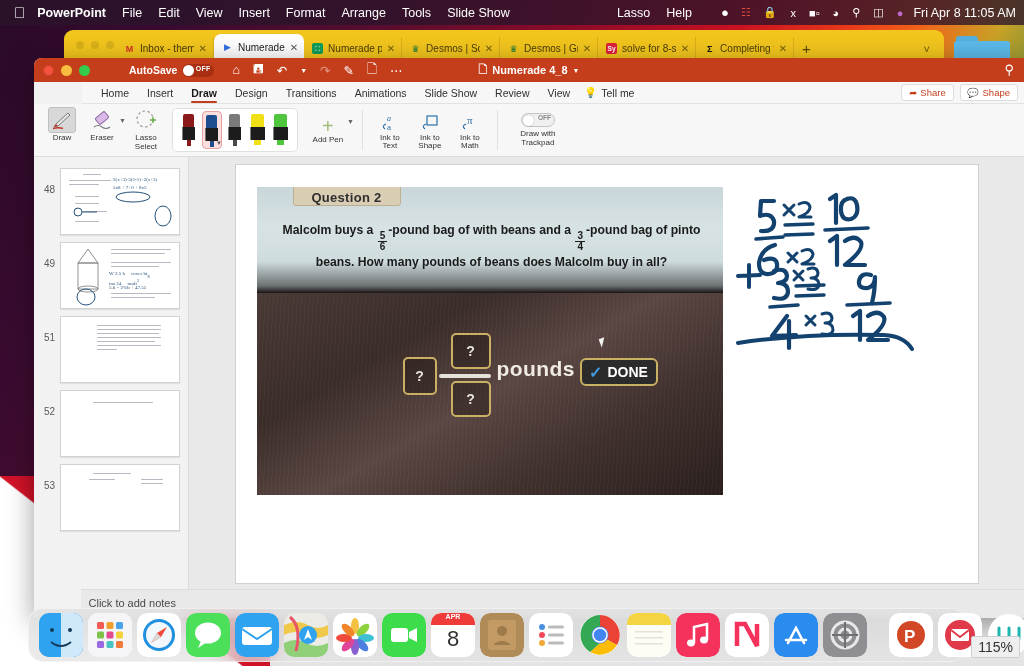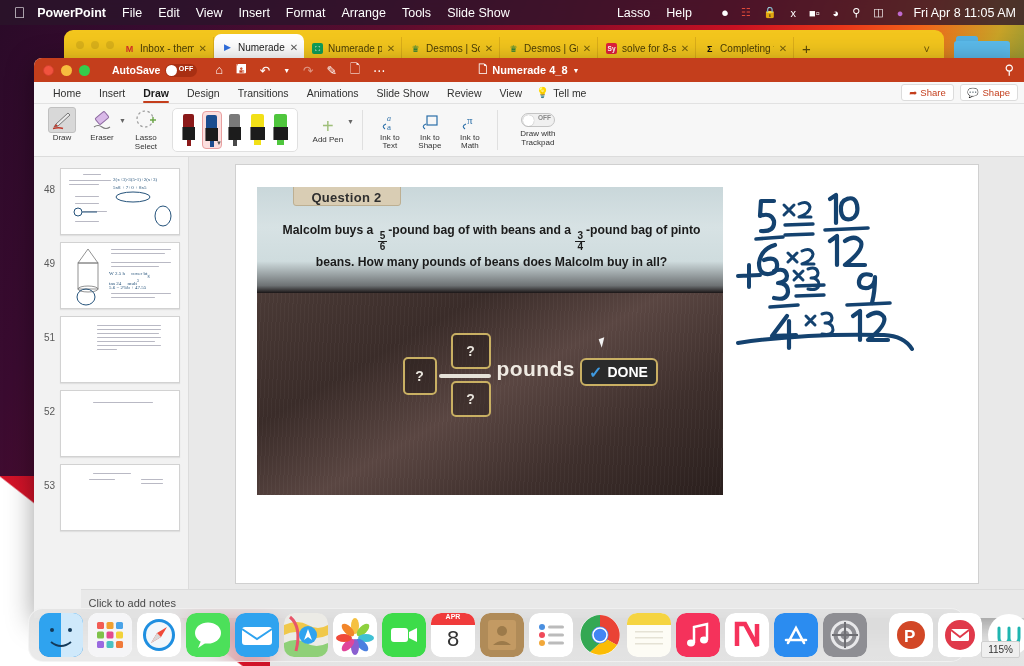--- a/index.html
+++ b/index.html
@@ -96,35 +96,35 @@
   #ppt-titlebar {
     height:24px; background:#c43e1c; display:flex; align-items:center;
     color:#fff; font-size:11px; position:relative;
   }
   #ppt-dots { display:flex; gap:7px; padding-left:9px;}
   #ppt-dots i { width:11px;height:11px;border-radius:50%;display:block;}
   #ppt-dots .r{background:#f1533f;border:.5px solid #d0402f;}
   #ppt-dots .y{background:#f7bd3e;}
   #ppt-dots .g{background:#35cc4b;}
   #autosave {
-    display:flex;align-items:center;gap:5px;margin-left:22px;font-size:10.5px;font-weight:600;
+    display:flex;align-items:center;gap:5px;margin-left:39px;font-size:10.5px;font-weight:600;
   }
   .toggle-pill{width:32px;height:13px;border-radius:7px;background:#a82f12;position:relative;display:inline-block;}
   .toggle-pill::after{content:"";position:absolute;left:1px;top:1px;width:11px;height:11px;border-radius:50%;background:#fff;}
   .toggle-pill .off{position:absolute;right:4px;top:1px;font-size:7px;color:#fff;font-weight:700;letter-spacing:.2px;}
   #tb-icons{display:flex;align-items:center;gap:13px;margin-left:18px;font-size:12.5px;}
   #ppt-docname{
     position:absolute;left:0;right:0;text-align:center;font-size:11px;font-weight:600;
     display:flex;align-items:center;justify-content:center;gap:5px;pointer-events:none;
   }
   #ppt-search{position:absolute;right:10px;top:4px;font-size:13px;}
 
   #ppt-ribbonbar{
     height:22px;background:#f7f7f7;border-bottom:1px solid #e2e2e2;
-    display:flex;align-items:center;padding-left:10px;position:relative;
+    display:flex;align-items:center;padding-left:10px;position:relative;margin-left:48px;
   }
   .rtab{font-size:10.5px;color:#30302f;padding:0 9px;height:22px;display:flex;align-items:center;position:relative;white-space:nowrap;}
   .rtab.active{font-weight:700;color:#1a1a1a;}
   .rtab.active::after{content:"";position:absolute;left:9px;right:9px;bottom:1px;height:2px;background:#c43e1c;border-radius:1px;}
   #tellme{display:flex;align-items:center;gap:4px;font-size:10.5px;color:#30302f;padding-left:5px;}
   #ribbon-right{position:absolute;right:6px;top:2px;display:flex;gap:6px;}
   .rbtn{border:1px solid #dcdcdc;border-radius:3px;font-size:9.5px;color:#c43e1c;padding:2px 7px;background:#fff;display:flex;align-items:center;gap:3px;white-space:nowrap;}
 
   #ribbon{
     height:53px;background:#f7f7f7;border-bottom:1px solid #dcdcdc;
@@ -251,21 +251,21 @@
     border:1px solid rgba(255,255,255,.5);
     border-radius:15px;
     display:flex;align-items:center;padding:0 10px;gap:5px;
     z-index:70;
     backdrop-filter: blur(10px);
   }
   .dapp{width:44px;height:44px;border-radius:10px;position:relative;display:flex;align-items:center;justify-content:center;font-size:20px;color:#fff;overflow:hidden;flex:0 0 44px;}
   .dock-sep{width:1px;height:40px;background:rgba(0,0,0,.18);margin:0 6px;}
   #zoomlevel{
     position:absolute;right:4px;bottom:8px;background:#efefef;border:1px solid #cfcfcf;
-    font-size:10px;color:#333;padding:2px 6px;border-radius:2px;z-index:80;
+    font-size:14px;color:#333;padding:2px 6px;border-radius:2px;z-index:80;
   }
 </style>
 </head>
 <body>
 
 <div id="desktop">
   <div id="desktop-lower"></div>
   <div id="desktop-diag"></div>
 </div>
 

